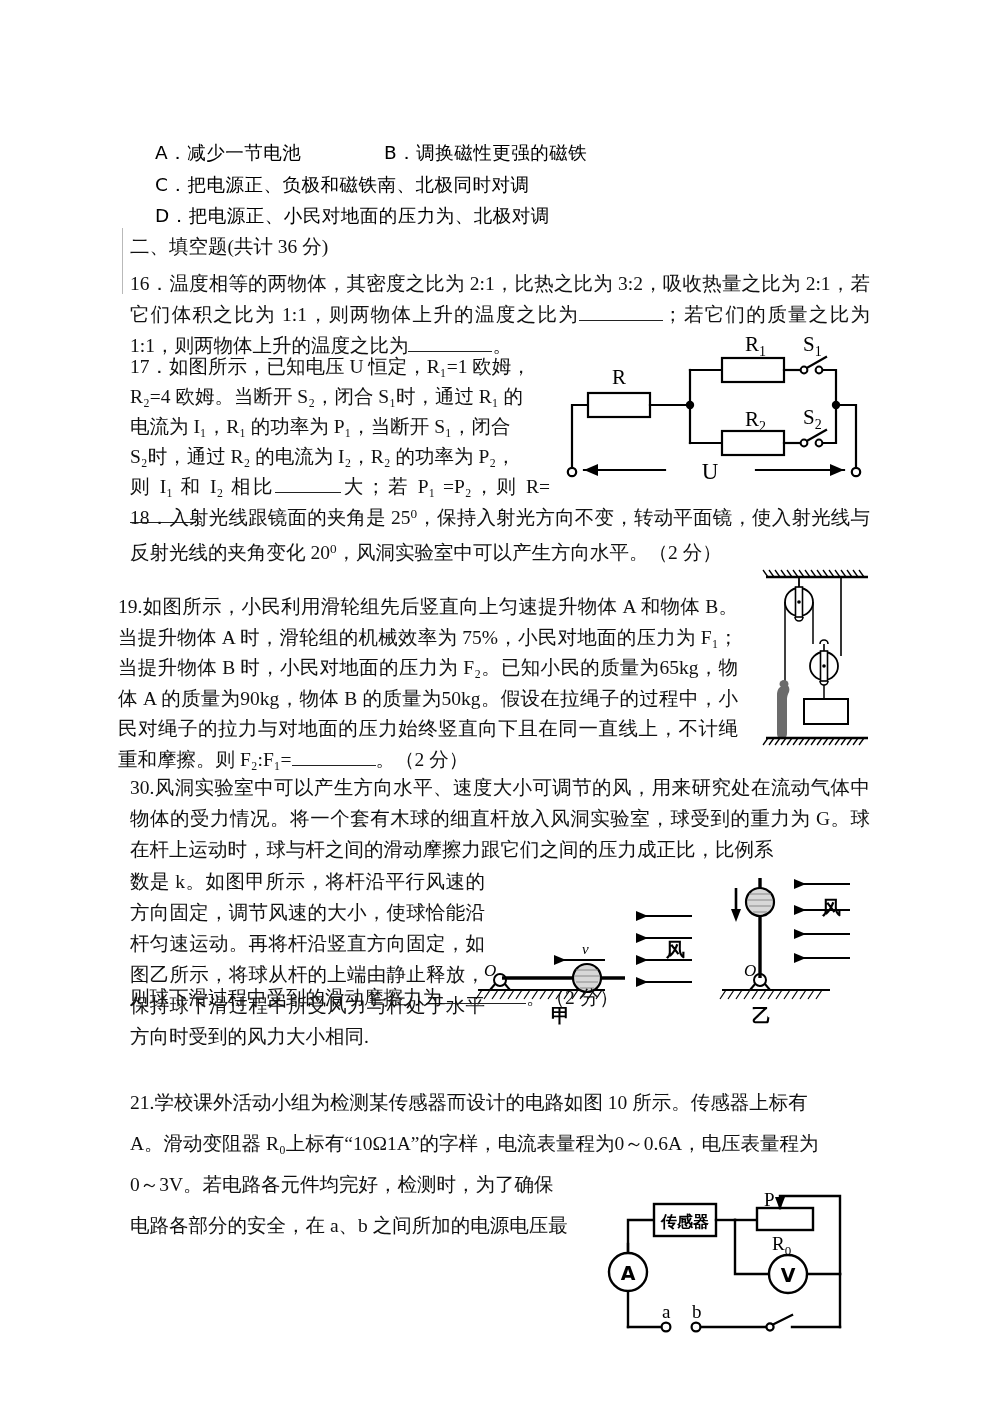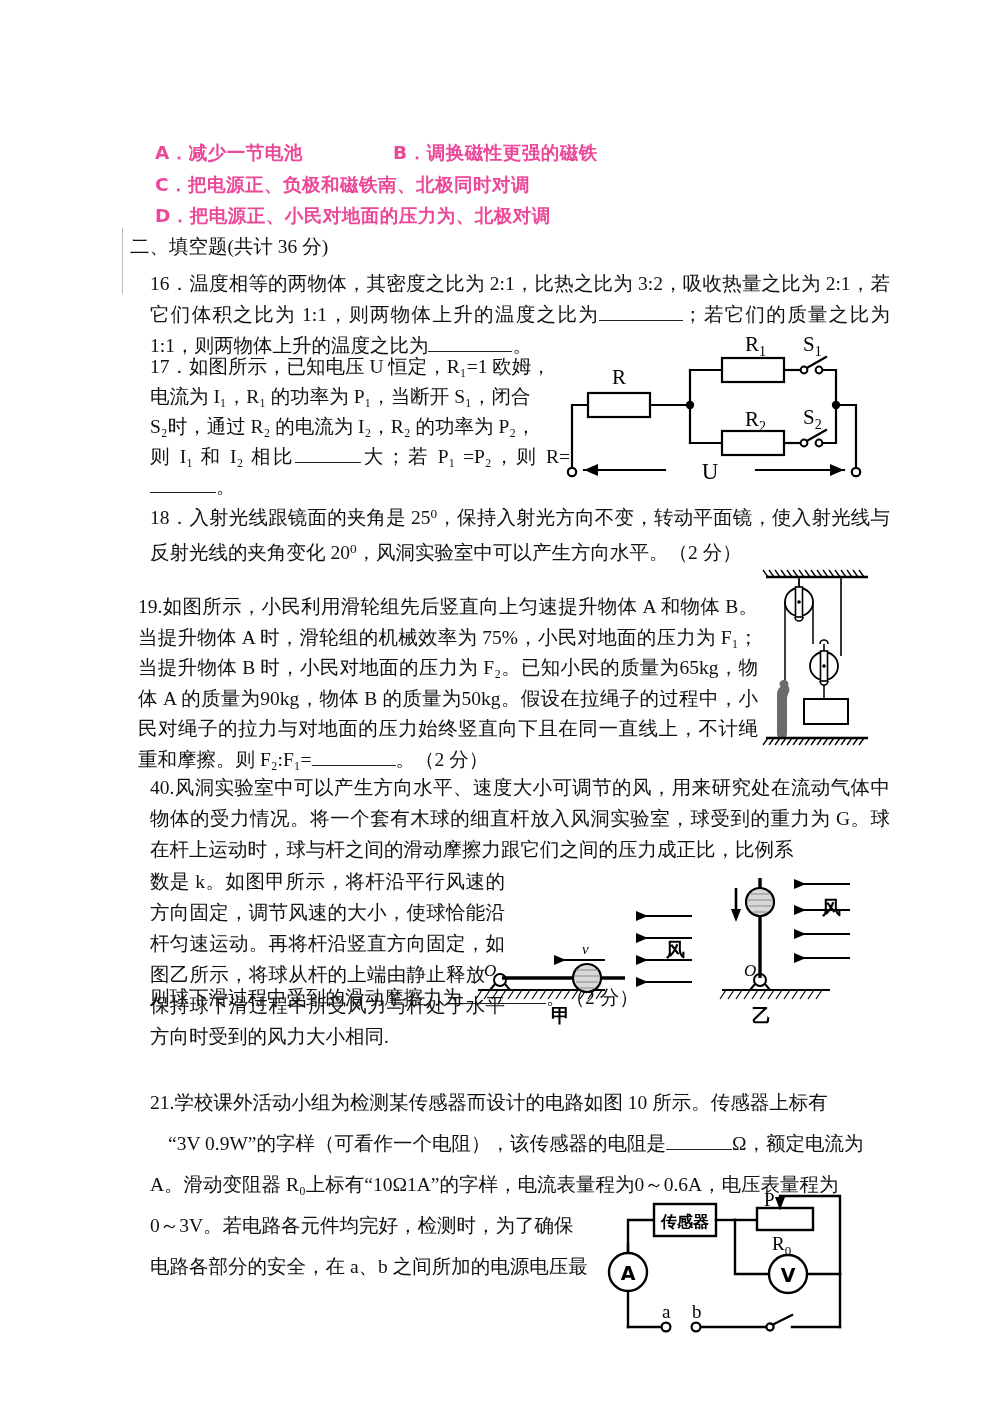--- a/index.html
+++ b/index.html
@@ -21,29 +21,28 @@
     width: 1000px;
     height: 1411px;
   }
   
   .blk {
     position: absolute;
     font-size: 19.5px;
     line-height: 31px;
     text-align: justify;
     color: #111;
-    margin-left: 20px;
   }
   .choice {
     position: absolute;
     font-family: "DejaVu Sans", "Liberation Sans", sans-serif;
-    font-weight: bold;
+    font-weight: normal;
     font-size: 18.5px;
     letter-spacing: .5px;
-    color: #ec4899;
+    color: #000000;
     white-space: pre;
   }
   .sec-title {
     position: absolute;
     font-size: 19.5px;
     color: #111;
   }
   .blank {
     display: inline-block;
     border-bottom: 1.3px solid #222;
@@ -76,20 +75,21 @@
   <div class="sec-title" style="left:130px; top:233px;">二、填空题(共计 36 分)</div>
 
   <div class="left-rule"></div>
 
   <div class="blk" style="left:130px; top:268px; width:740px;">
     <span>16．</span><span>温度相等的两物体，其密度之比为 2:1，比热之比为 3:2，吸收热量之比为 2:1，若它们体积之比为 1:1，则两物体上升的温度之比为</span><span class="blank b-lg"></span><span>；若它们的质量之比为 1:1，则两物体上升的温度之比为</span><span class="blank b-lg"></span><span>。</span>
   </div>
 
   <div class="blk" style="left:130px; top:352px; width:420px; line-height:30px;">
     <div><span>17．</span><span>如图所示，已知电压 U 恒定，R₁=1 欧姆，</span></div>
+    <div>R₂=4 欧姆。当断开 S₂，闭合 S₁时，通过 R₁ 的</div>
     <div>电流为 I₁，R₁ 的功率为 P₁，当断开 S₁，闭合</div>
     <div>S₂时，通过 R₂ 的电流为 I₂，R₂ 的功率为 P₂，</div>
     <div><span>则 I₁ 和 I₂ 相比</span><span class="blank b-md"></span><span>大；若 P₁ =P₂，则 R=</span><span class="blank b-md"></span><span>。</span></div>
   </div>
 
   <div class="fig" style="left:560px; top:348px;">
     <svg width="310" height="140" viewBox="0 0 310 140">
       <g fill="none" stroke="#000" stroke-width="2.2" stroke-linecap="square">
 
         <path d="M12 122 L12 57 L28 57"></path>
@@ -222,21 +222,21 @@
             <line x1="84" y1="172" x2="79" y2="179"></line>
           <line x1="90" y1="172" x2="85" y2="179"></line>
             <line x1="96" y1="172" x2="91" y2="179"></line>
           <line x1="102" y1="172" x2="97" y2="179"></line>
         </g>
       </g>
     </svg>
   </div>
 
   <div class="blk" style="left:130px; top:772px; width:740px;">
-    <span>40.</span><span>风洞实验室中可以产生方向水平、速度大小可调节的风，用来研究处在流动气体中物体的受力情况。将一个套有木球的细直杆放入风洞实验室，球受到的重力为 G。球在杆上运动时，球与杆之间的滑动摩擦力跟它们之间的压力成正比，比例系</span>
+    <span>30.</span><span>风洞实验室中可以产生方向水平、速度大小可调节的风，用来研究处在流动气体中物体的受力情况。将一个套有木球的细直杆放入风洞实验室，球受到的重力为 G。球在杆上运动时，球与杆之间的滑动摩擦力跟它们之间的压力成正比，比例系</span>
   </div>
 
   <div class="blk" style="left:130px; top:866px; width:355px; line-height:31px;">数是 k。如图甲所示，将杆沿平行风速的方向固定，调节风速的大小，使球恰能沿杆匀速运动。再将杆沿竖直方向固定，如图乙所示，将球从杆的上端由静止释放，保持球下滑过程中所受风力与杆处于水平方向时受到的风力大小相同.</div>
 
   <div class="fig" style="left:470px; top:872px;">
     <svg width="400" height="160" viewBox="0 0 400 160">
 
       <g>
 
         <line x1="8" y1="118" x2="135" y2="118" stroke="#000" stroke-width="2"></line>
@@ -352,21 +352,20 @@
       </g>
     </svg>
   </div>
 
   <div class="blk" style="left:130px; top:982px; width:740px;">
     <span>则球下滑过程中受到的滑动摩擦力为</span><span class="blank b-lg"></span><span>。（2 分）</span>
   </div>
 
   <div class="blk" style="left:130px; top:1082px; width:745px; line-height:41px;">
     <div><span>21.</span><span>学校课外活动小组为检测某传感器而设计的电路如图 10 所示。传感器上标有</span></div>
-    <div style="text-indent:18px;"><span>“3V  0.9W”的字样（可看作一个电阻），该传感器的电阻是</span><span class="blank b-md"></span><span>Ω，额定电流为</span></div>
     <div>A。滑动变阻器 R₀上标有“10Ω1A”的字样，电流表量程为0～0.6A，电压表量程为</div>
     <div>0～3V。若电路各元件均完好，检测时，为了确保</div>
     <div>电路各部分的安全，在 a、b 之间所加的电源电压最</div>
   </div>
 
   <div class="fig" style="left:602px; top:1192px;">
     <svg width="280" height="180" viewBox="0 0 280 180">
       <g fill="none" stroke="#000" stroke-width="2.4" stroke-linecap="square">
 
         <path d="M26 80 L26 28 L52 28"></path>

